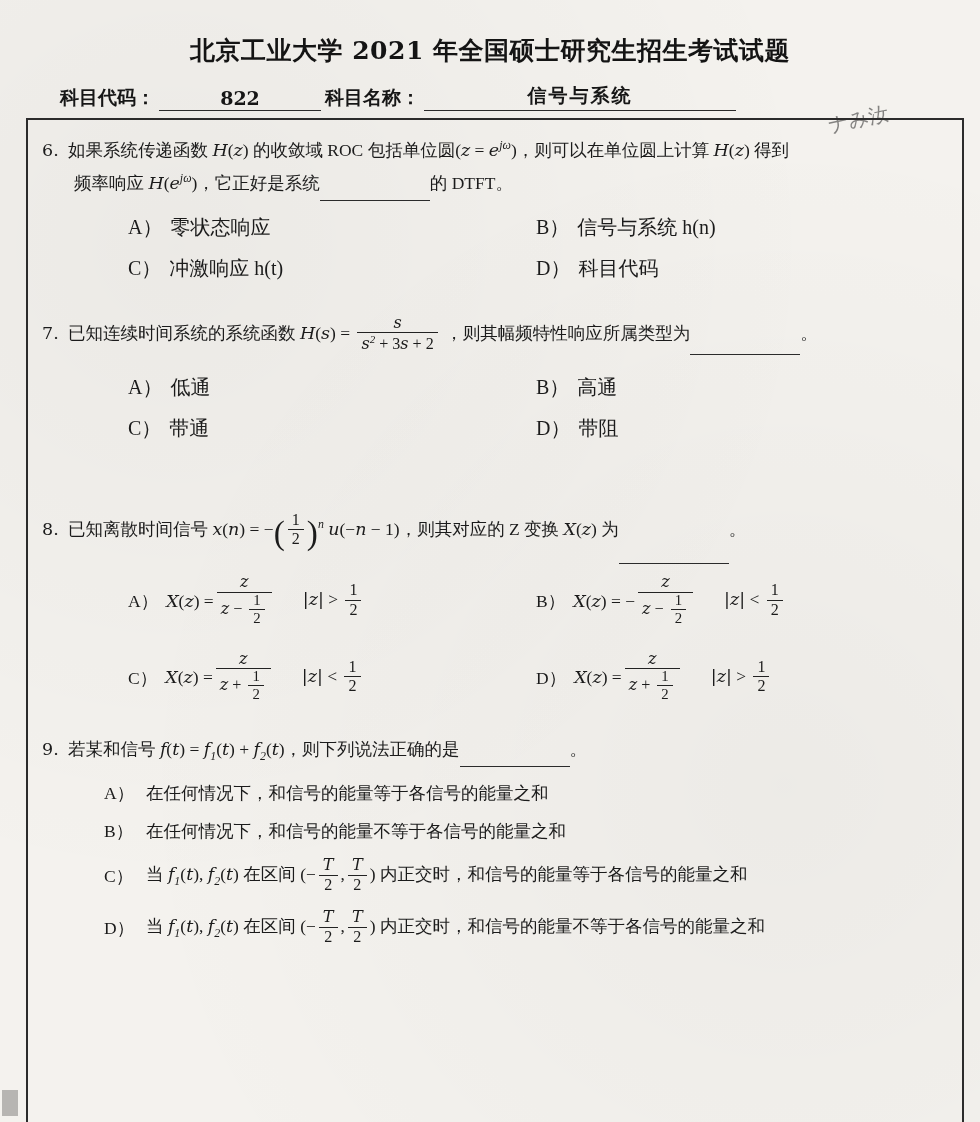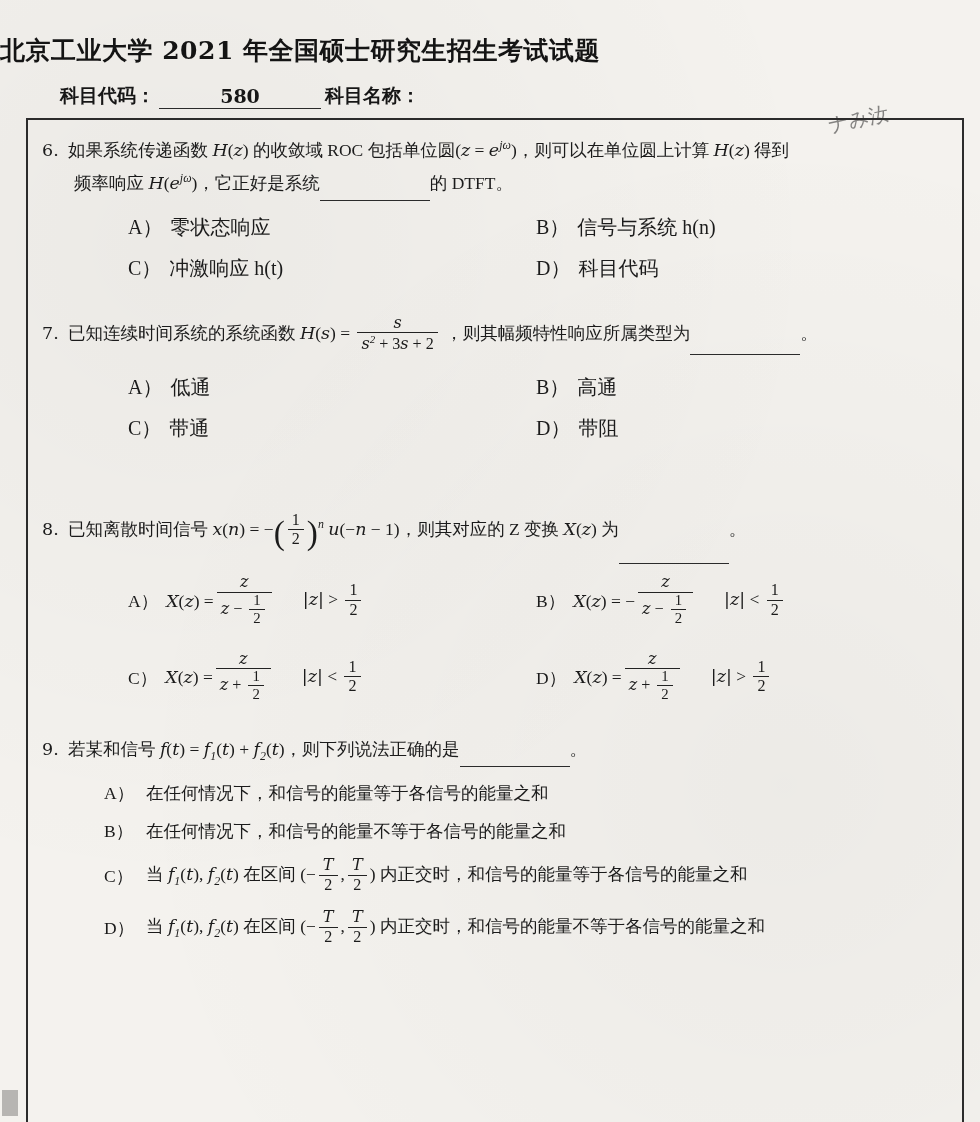--- a/index.html
+++ b/index.html
@@ -20,20 +20,21 @@
     width: 980px;
     height: 1122px;
     background: #f4f2ee;
     background-image:
       radial-gradient(circle at 18% 22%, rgba(0,0,0,0.035), rgba(0,0,0,0) 55%),
       radial-gradient(circle at 80% 70%, rgba(0,0,0,0.03), rgba(0,0,0,0) 60%);
   }
 
   
   .doc-title {
+    text-align: center;
     font-family: "DejaVu Serif", serif;
     font-weight: bold;
     font-size: 25px;
     letter-spacing: 0.5px;
     padding-top: 34px;
     color: #141414;
   }
   .subject-row {
     display: flex;
     align-items: flex-end;
@@ -185,22 +186,25 @@
 </style>
 </head>
 <body>
 
 <div class="page">
 
   <div class="doc-title">北京工业大学 2021 年全国硕士研究生招生考试试题</div>
 
   <div class="subject-row">
     <span>科目代码：</span>
-    <span class="fill-line code-line">580</span>
+    <span class="fill-line code-line">822</span>
     <span>科目名称：</span>
+    <span class="fill-line name-line">
+      <span class="subject-name-inner">信号与系统</span>
+    </span>
   </div>
 
   <div class="scribble" style="left:828px; top:106px; font-size:20px; transform:rotate(-12deg);">ナみ汝</div>
 
   <div class="frame">
 
     <div class="q">
       <div class="q-head">
         <span class="q-num">6.</span>
         <span class="q-text">

